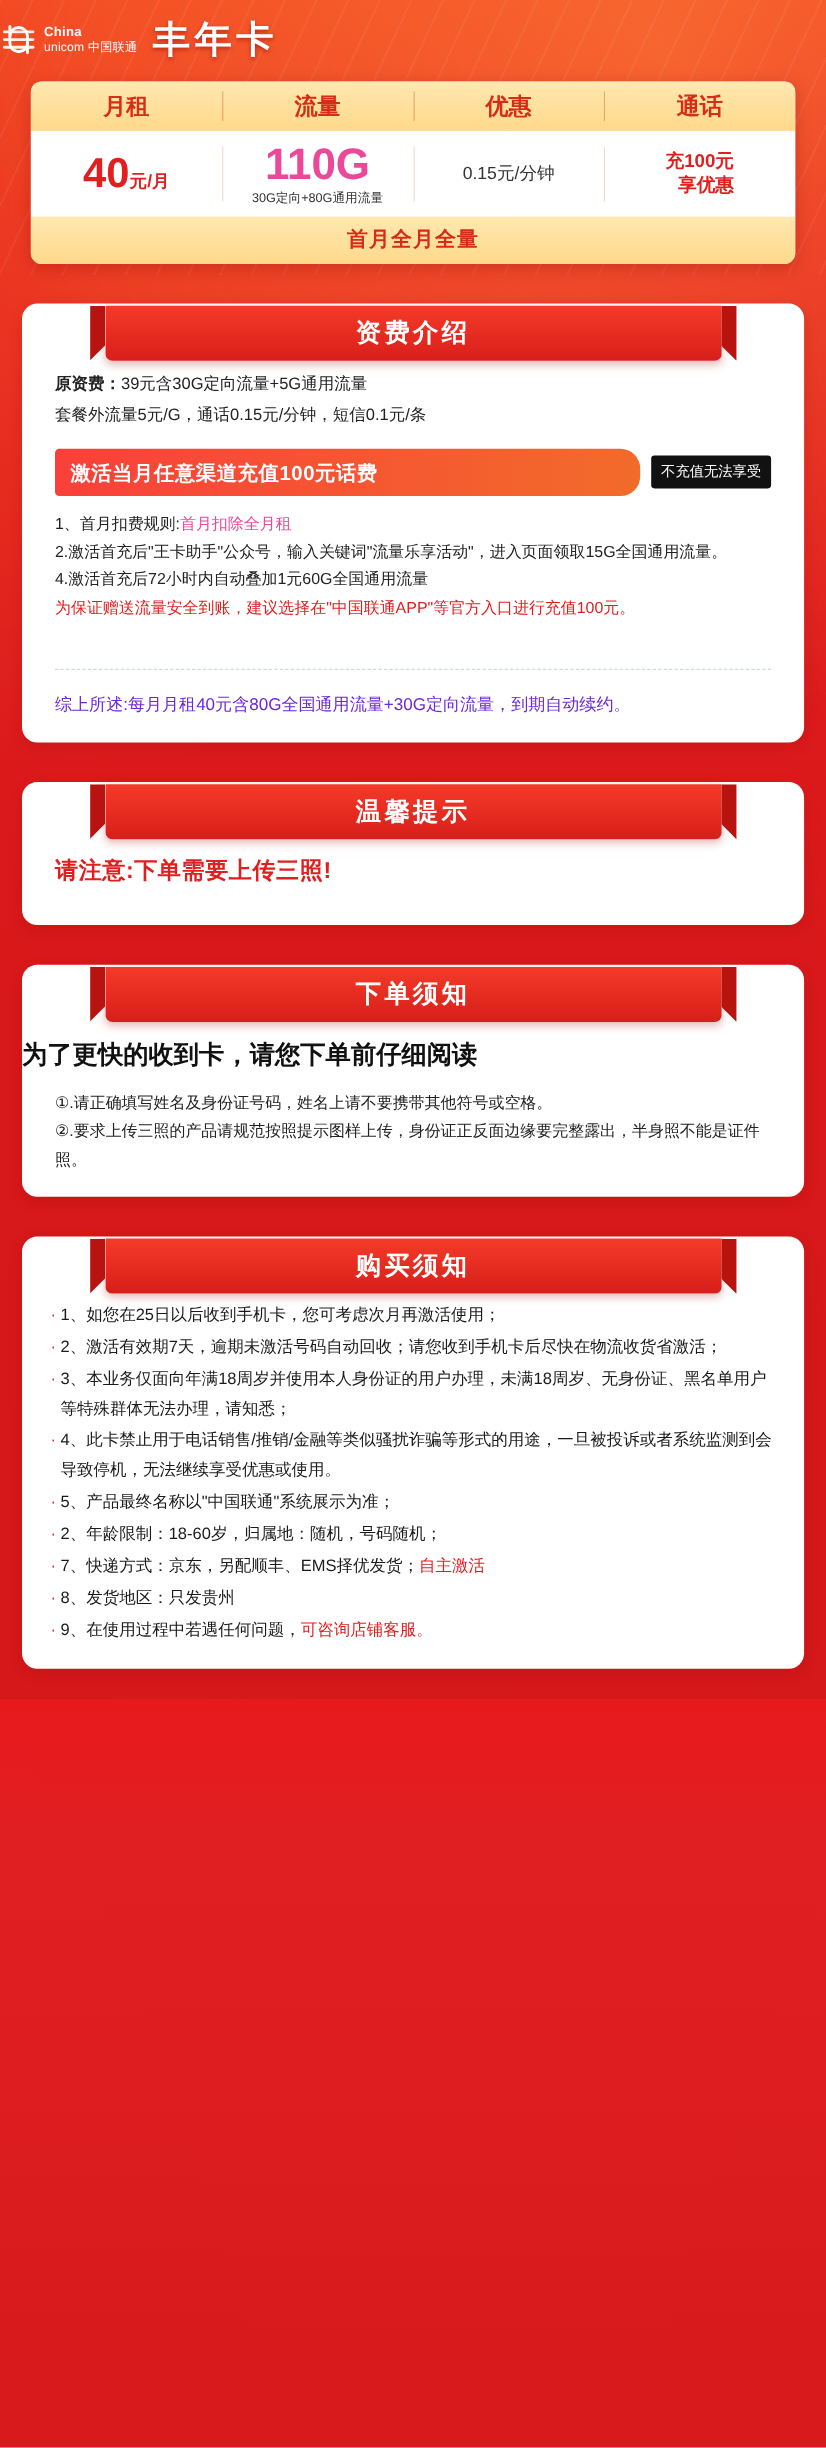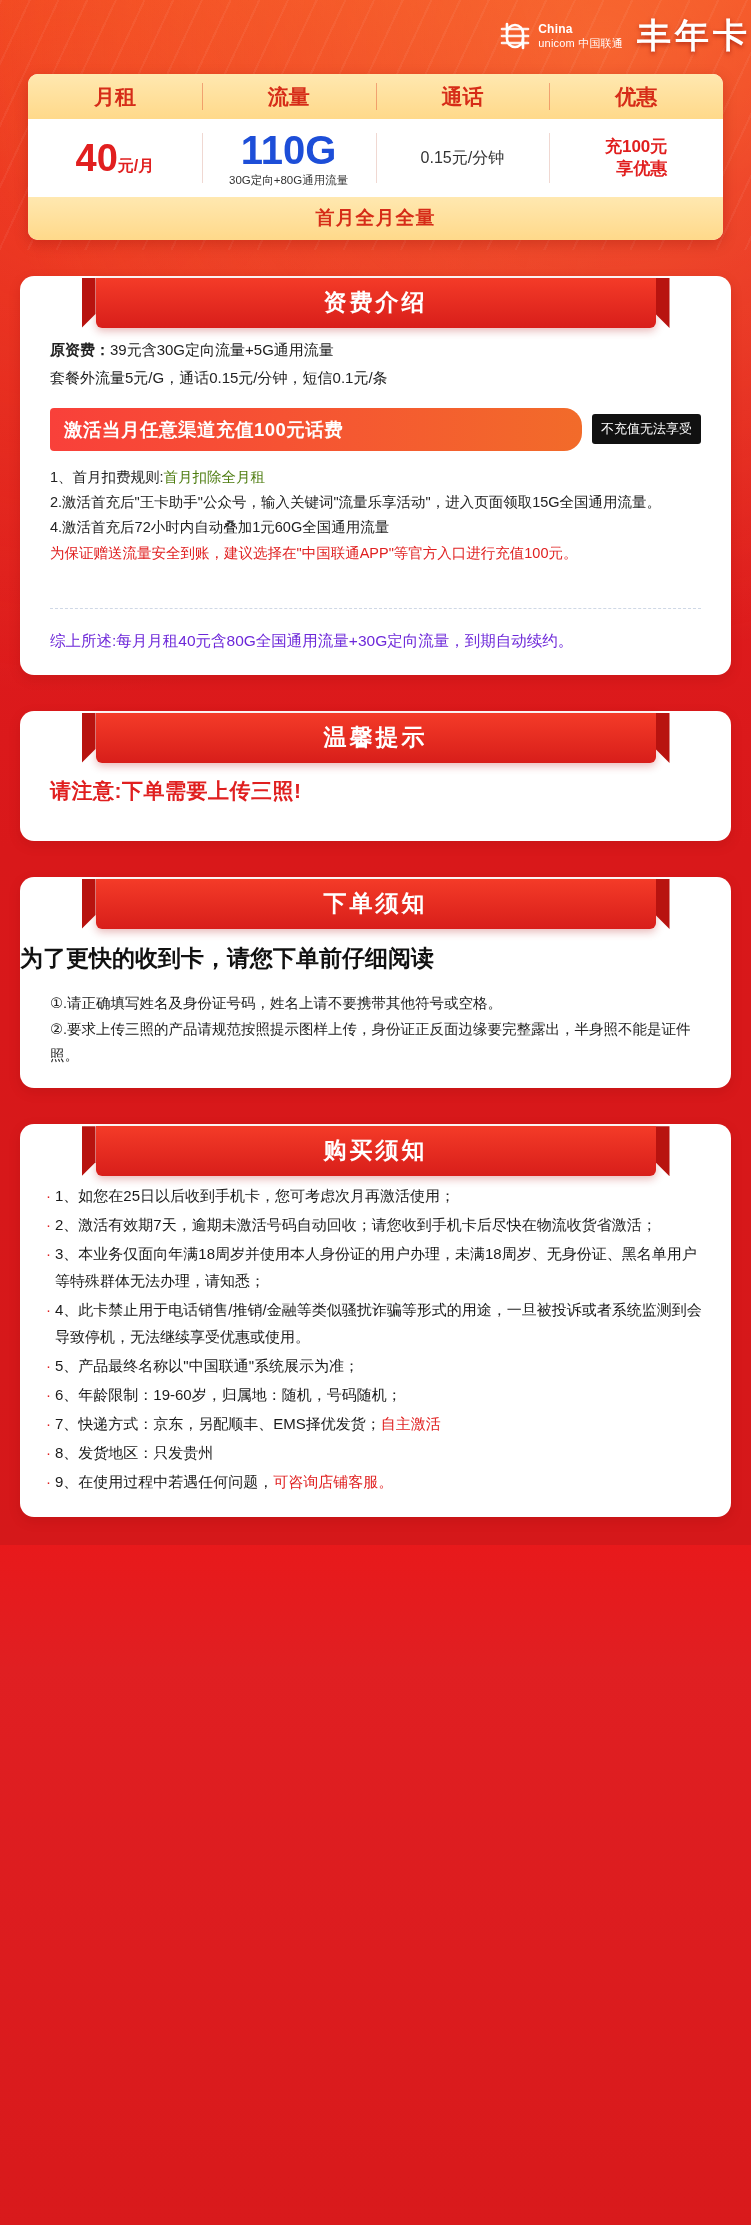--- a/index.html
+++ b/index.html
@@ -27,21 +27,21 @@
       repeating-linear-gradient(115deg, rgba(255,255,255,0.05) 0px, rgba(255,255,255,0.05) 2px, rgba(255,255,255,0) 2px, rgba(255,255,255,0) 26px);
     pointer-events: none;
   }
 
   
   .header {
     position: relative;
     height: 72px;
     display: flex;
     align-items: center;
-    justify-content: flex-end;
+    justify-content: flex-start;
     gap: 14px;
     z-index: 2;
   }
   .logo {
     display: flex;
     align-items: center;
     gap: 6px;
   }
   .logo-mark {
     width: 34px; height: 34px;
@@ -124,21 +124,21 @@
     line-height: 1;
   }
   .big-num .unit {
     font-size: 16px;
     font-weight: 700;
     color: #e11f1f;
   }
   .flow-num {
     font-size: 40px;
     font-weight: 800;
-    color: #1d4ed8;
+    color: #ec4899;
     line-height: 1.05;
   }
   .flow-sub {
     font-size: 11.5px;
     color: #333;
     margin-top: 2px;
   }
   .call-val {
     font-size: 16px;
     color: #333;
@@ -240,21 +240,21 @@
     padding: 6px 9px;
     border-radius: 3px;
     white-space: nowrap;
   }
 
   .rule {
     font-size: 14.5px;
     line-height: 1.75;
     color: #222;
   }
-  .rule .hl-red { color: #4d7c0f; }
+  .rule .hl-red { color: #ec4899; }
   .rule-red { color: #e01f1f; font-size: 14.5px; line-height: 1.75; }
 
   .dotted-sep {
     border-top: 1px dashed #cfd8e6;
     margin: 42px 0 18px;
   }
   .summary {
     font-size: 15.5px;
     line-height: 1.8;
     color: #6d28d9;
@@ -320,22 +320,22 @@
         <span>中国联通</span>
       </span>
     </div>
     <div class="brand-title">丰年卡</div>
   </div>
 
   <div class="price-card">
     <div class="price-head">
       <div>月租</div>
       <div>流量</div>
+      <div>优惠</div>
       <div>通话</div>
-      <div>优惠</div>
     </div>
     <div class="price-body">
       <div>
         <div class="big-num">
           <span>40</span><span class="unit">元/月</span>
         </div>
       </div>
       <div>
         <div class="flow-num">110G</div>
         <div class="flow-sub">30G定向+80G通用流量</div>
@@ -420,21 +420,21 @@
       <div class="buy-item">
           <span class="bullet">·</span>
           <span><span>4、此卡禁止用于电话销售/推销/金融等类似骚扰诈骗等形式的用途，一旦被投诉或者系统监测到会导致停机，无法继续享受优惠或使用。</span><span class="red"></span></span>
         </div>
       <div class="buy-item">
           <span class="bullet">·</span>
           <span><span>5、产品最终名称以"中国联通"系统展示为准；</span><span class="red"></span></span>
         </div>
       <div class="buy-item">
           <span class="bullet">·</span>
-          <span><span>6、年龄限制：19-60岁，归属地：随机，号码随机；</span><span class="red"></span></span>
+          <span><span>2、年龄限制：18-60岁，归属地：随机，号码随机；</span><span class="red"></span></span>
         </div>
       <div class="buy-item">
           <span class="bullet">·</span>
           <span><span>7、快递方式：京东，另配顺丰、EMS择优发货；</span><span class="red">自主激活</span></span>
         </div>
       <div class="buy-item">
           <span class="bullet">·</span>
           <span><span>8、发货地区：只发贵州</span><span class="red"></span></span>
         </div>
       <div class="buy-item">

